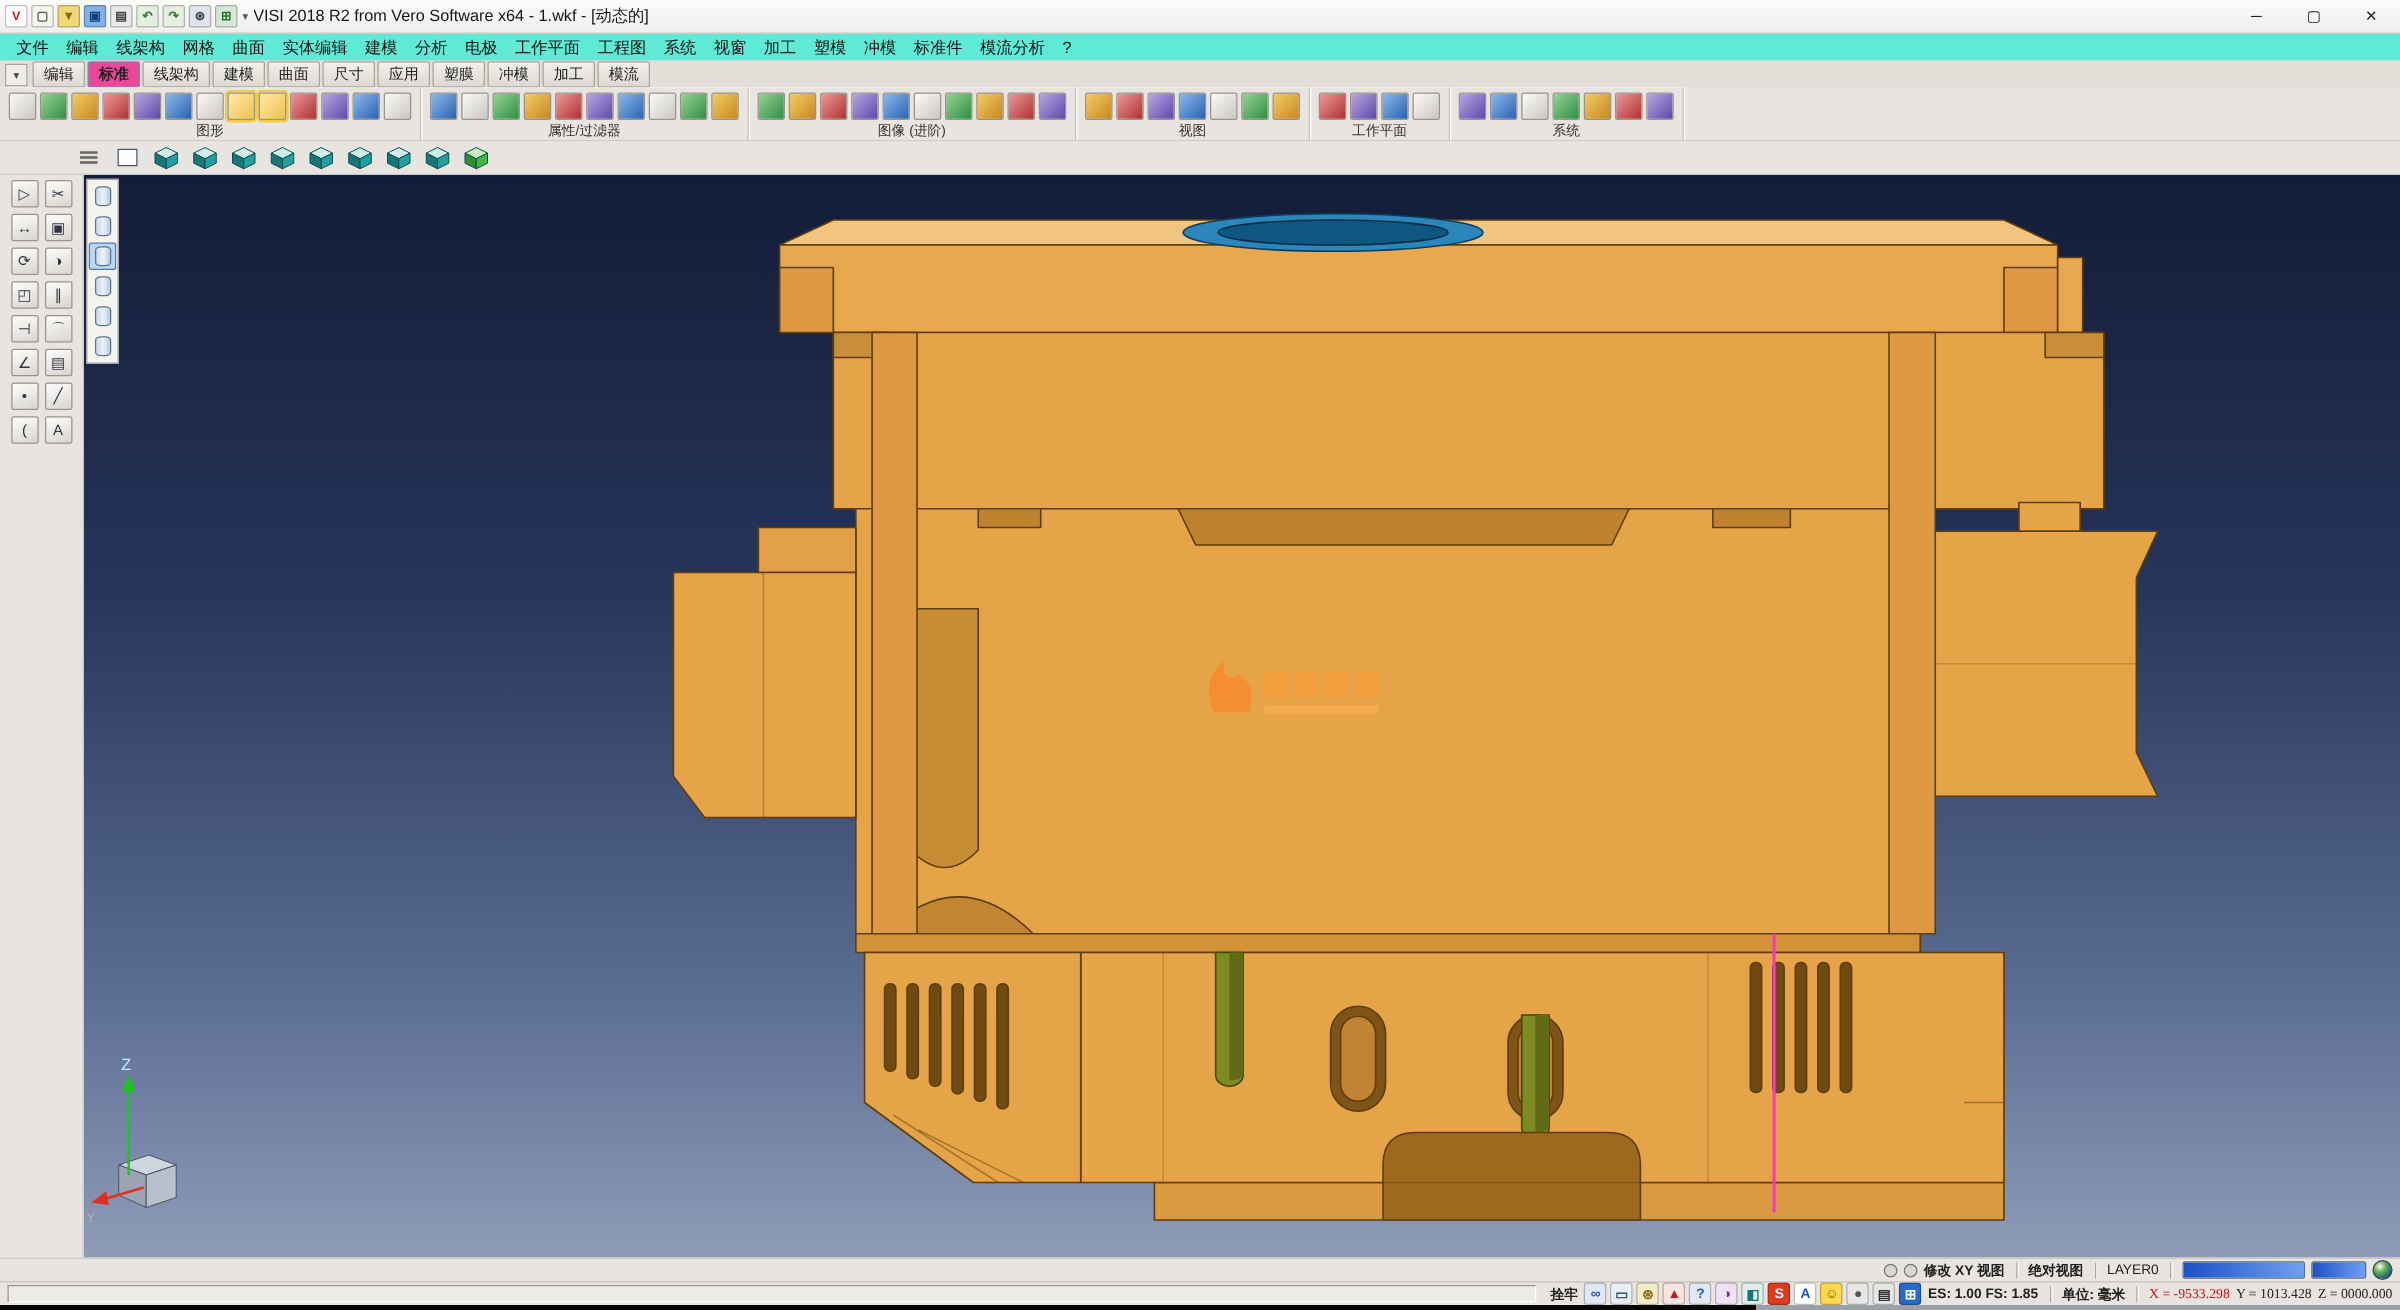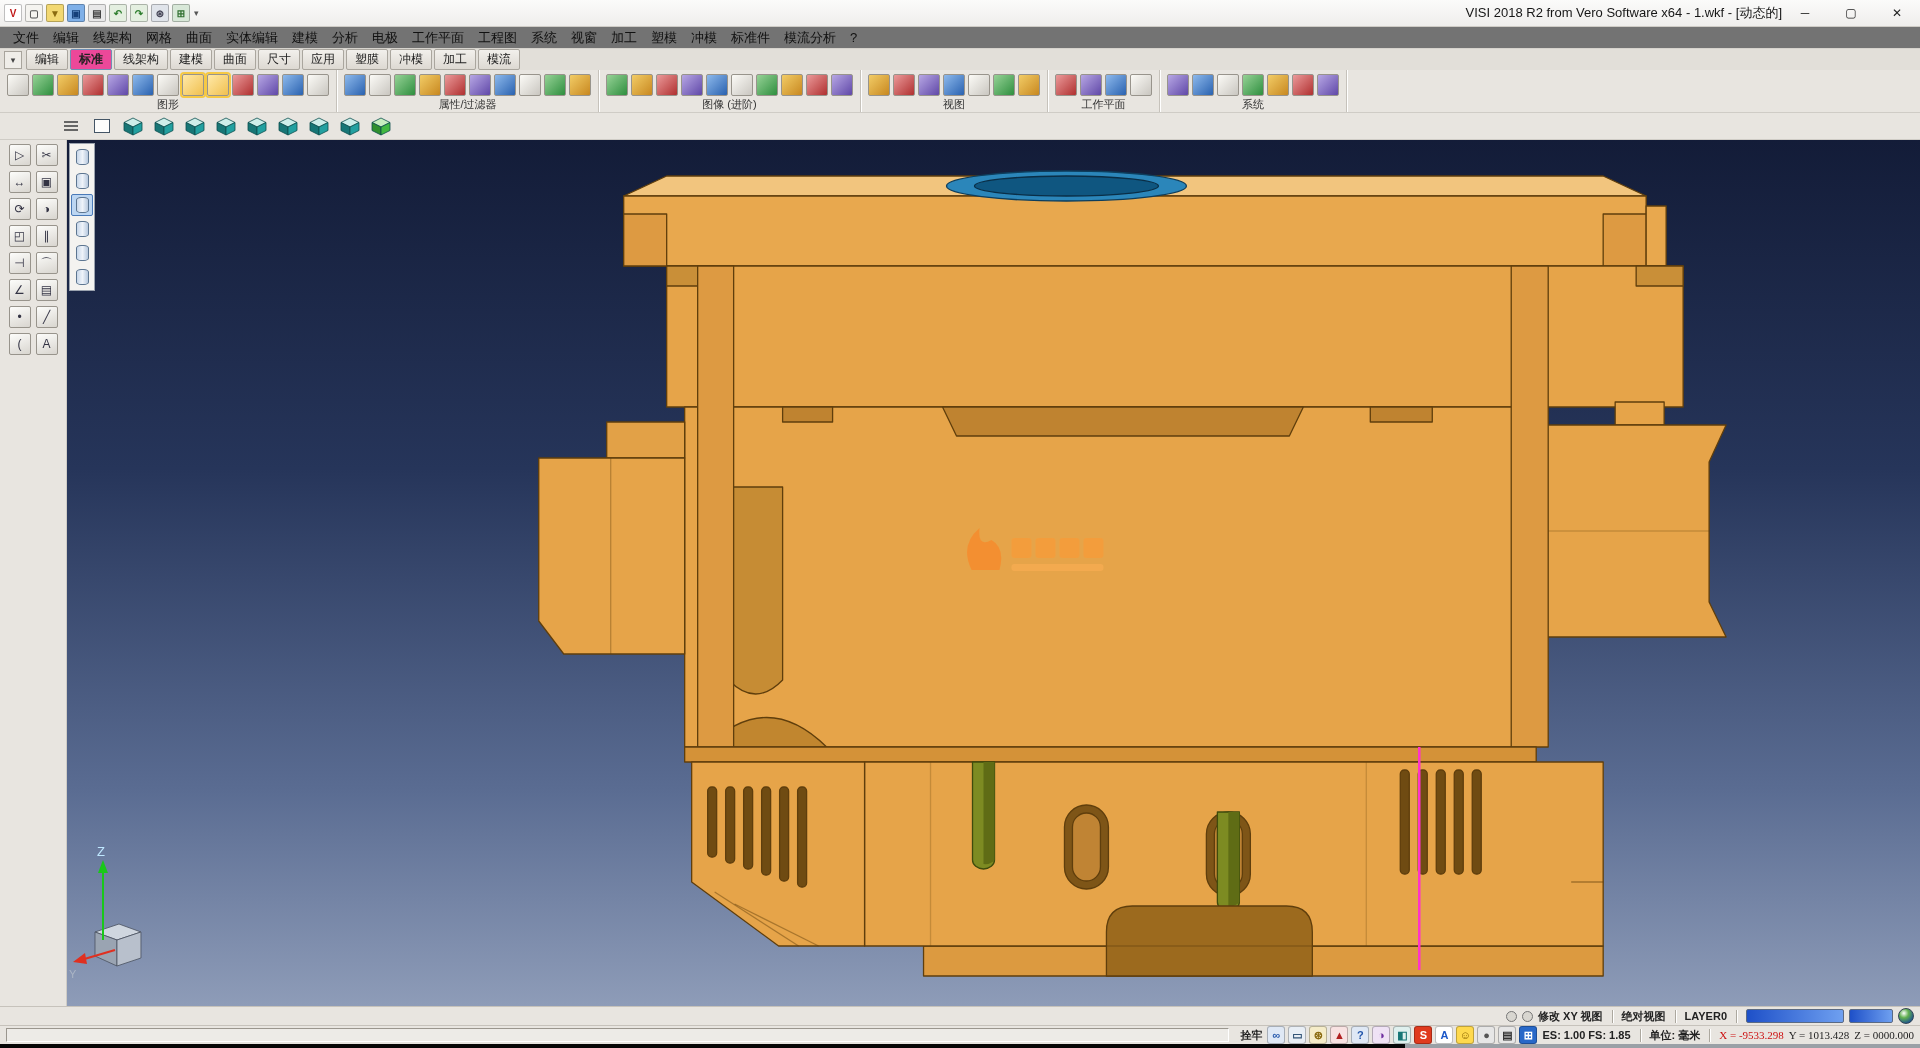--- a/index.html
+++ b/index.html
@@ -4,26 +4,26 @@
 <style>
   html,body{margin:0;padding:0;}
   body{width:1920px;height:1048px;overflow:hidden;font-family:"Liberation Sans",sans-serif;}
   .app{position:relative;width:1920px;height:1048px;background:#e8e5e0;overflow:hidden;}
 
   
   .titlebar{height:26px;background:linear-gradient(#fbfbfa,#efeeec);border-bottom:1px solid #cfccc6;display:flex;align-items:center;}
   .qa-icons{display:flex;gap:3px;padding-left:4px;align-items:center;}
   .qa-icon{width:16px;height:16px;border-radius:2px;border:1px solid rgba(0,0,0,.25);font-size:10px;font-weight:bold;display:flex;align-items:center;justify-content:center;}
   .qa-caret{font-size:9px;color:#555;padding:0 4px;}
-  .title-text{flex:1;text-align:right;font-size:13px;color:#161616;white-space:nowrap;overflow:hidden;}
+  .title-text{flex:1;text-align:left;font-size:13px;color:#161616;white-space:nowrap;overflow:hidden;}
   .win-controls{display:flex;height:26px;}
   .win-btn{width:46px;display:flex;align-items:center;justify-content:center;font-size:12px;color:#222;}
 
   
-  .menubar{height:21px;background:#737373;border-bottom:1px solid #d6d3cd;display:flex;align-items:center;padding-left:6px;}
+  .menubar{height:21px;background:#5eead4;border-bottom:1px solid #d6d3cd;display:flex;align-items:center;padding-left:6px;}
   .menu-item{padding:2px 7px;font-size:13px;color:#111;white-space:nowrap;}
 
   
   .tabrow{height:21px;background:#e2dfd9;display:flex;align-items:center;padding-left:4px;gap:2px;}
   .tab-caret{width:16px;height:16px;border:1px solid #a8a49c;background:#efede8;font-size:9px;color:#444;display:flex;align-items:center;justify-content:center;margin-right:2px;}
   .tab{padding:1px 8px;font-size:12px;color:#222;border:1px solid #aaa69e;background:linear-gradient(#f2f0ec,#ddd9d2);border-radius:2px;white-space:nowrap;}
   .tab.active{background:#ec4899;border-color:#6f8fb4;font-weight:bold;}
 
   
   .toolbar{height:42px;background:#e8e5e0;border-bottom:1px solid #cfccc6;display:flex;align-items:stretch;}
@@ -57,21 +57,21 @@
 
   .float-toolbar{position:absolute;left:2px;top:3px;width:24px;background:#f4f3f0;border:1px solid #9aa2ae;display:flex;flex-direction:column;gap:2px;padding:2px 0;align-items:center;z-index:3;}
   .ft-btn{width:20px;height:20px;display:flex;align-items:center;justify-content:center;border:1px solid transparent;border-radius:2px;}
   .ft-btn.active{background:#bcd6f2;border-color:#4a7ab8;}
   .cyl{width:11px;height:14px;background:linear-gradient(90deg,#c9d8ea,#eef3f9,#b8c9de);border:1px solid #5c7590;border-radius:5px/3px;}
 
   
   .srow{display:flex;align-items:center;height:18px;background:#e8e5e0;border-top:1px solid #c6c2bb;padding:0 6px;font-size:11px;color:#222;gap:5px;}
   .sr1-spacer{flex:1;}
   .s-label{white-space:nowrap;font-weight:bold;}
-  .s-label.bold{font-weight:bold;}
+  .s-label.bold{font-weight:normal;}
   .s-sep{width:1px;height:13px;background:#aca89f;box-shadow:1px 0 0 #fff;margin:0 4px;}
   .mini-circle{width:9px;height:9px;border-radius:50%;border:1px solid #777;background:#d8d6d0;}
   .blue-bar{height:12px;border:1px solid #5a6a84;border-radius:2px;background:linear-gradient(90deg,#1e50c8,#6fa0f0);}
   .w90{width:96px;}.w40{width:42px;}
   .sphere-icon{width:14px;height:14px;border-radius:50%;background:radial-gradient(circle at 35% 30%,#ffffff,#62b050 35%,#1a4f90 80%);border:1px solid #345;}
   .sunken-msg{flex:1;height:12px;border:1px solid;border-color:#9a968e #ffffff #ffffff #9a968e;background:#edebe7;margin-right:6px;}
   .st-icons{display:flex;gap:3px;align-items:center;}
   .st-icon{width:16px;height:16px;border-radius:3px;border:1px solid rgba(0,0,0,.25);font-size:11px;font-weight:bold;display:flex;align-items:center;justify-content:center;}
   .coord{white-space:nowrap;font-size:11px;font-family:Liberation Serif, serif;}
   .coord-x{color:#cc1111;}

